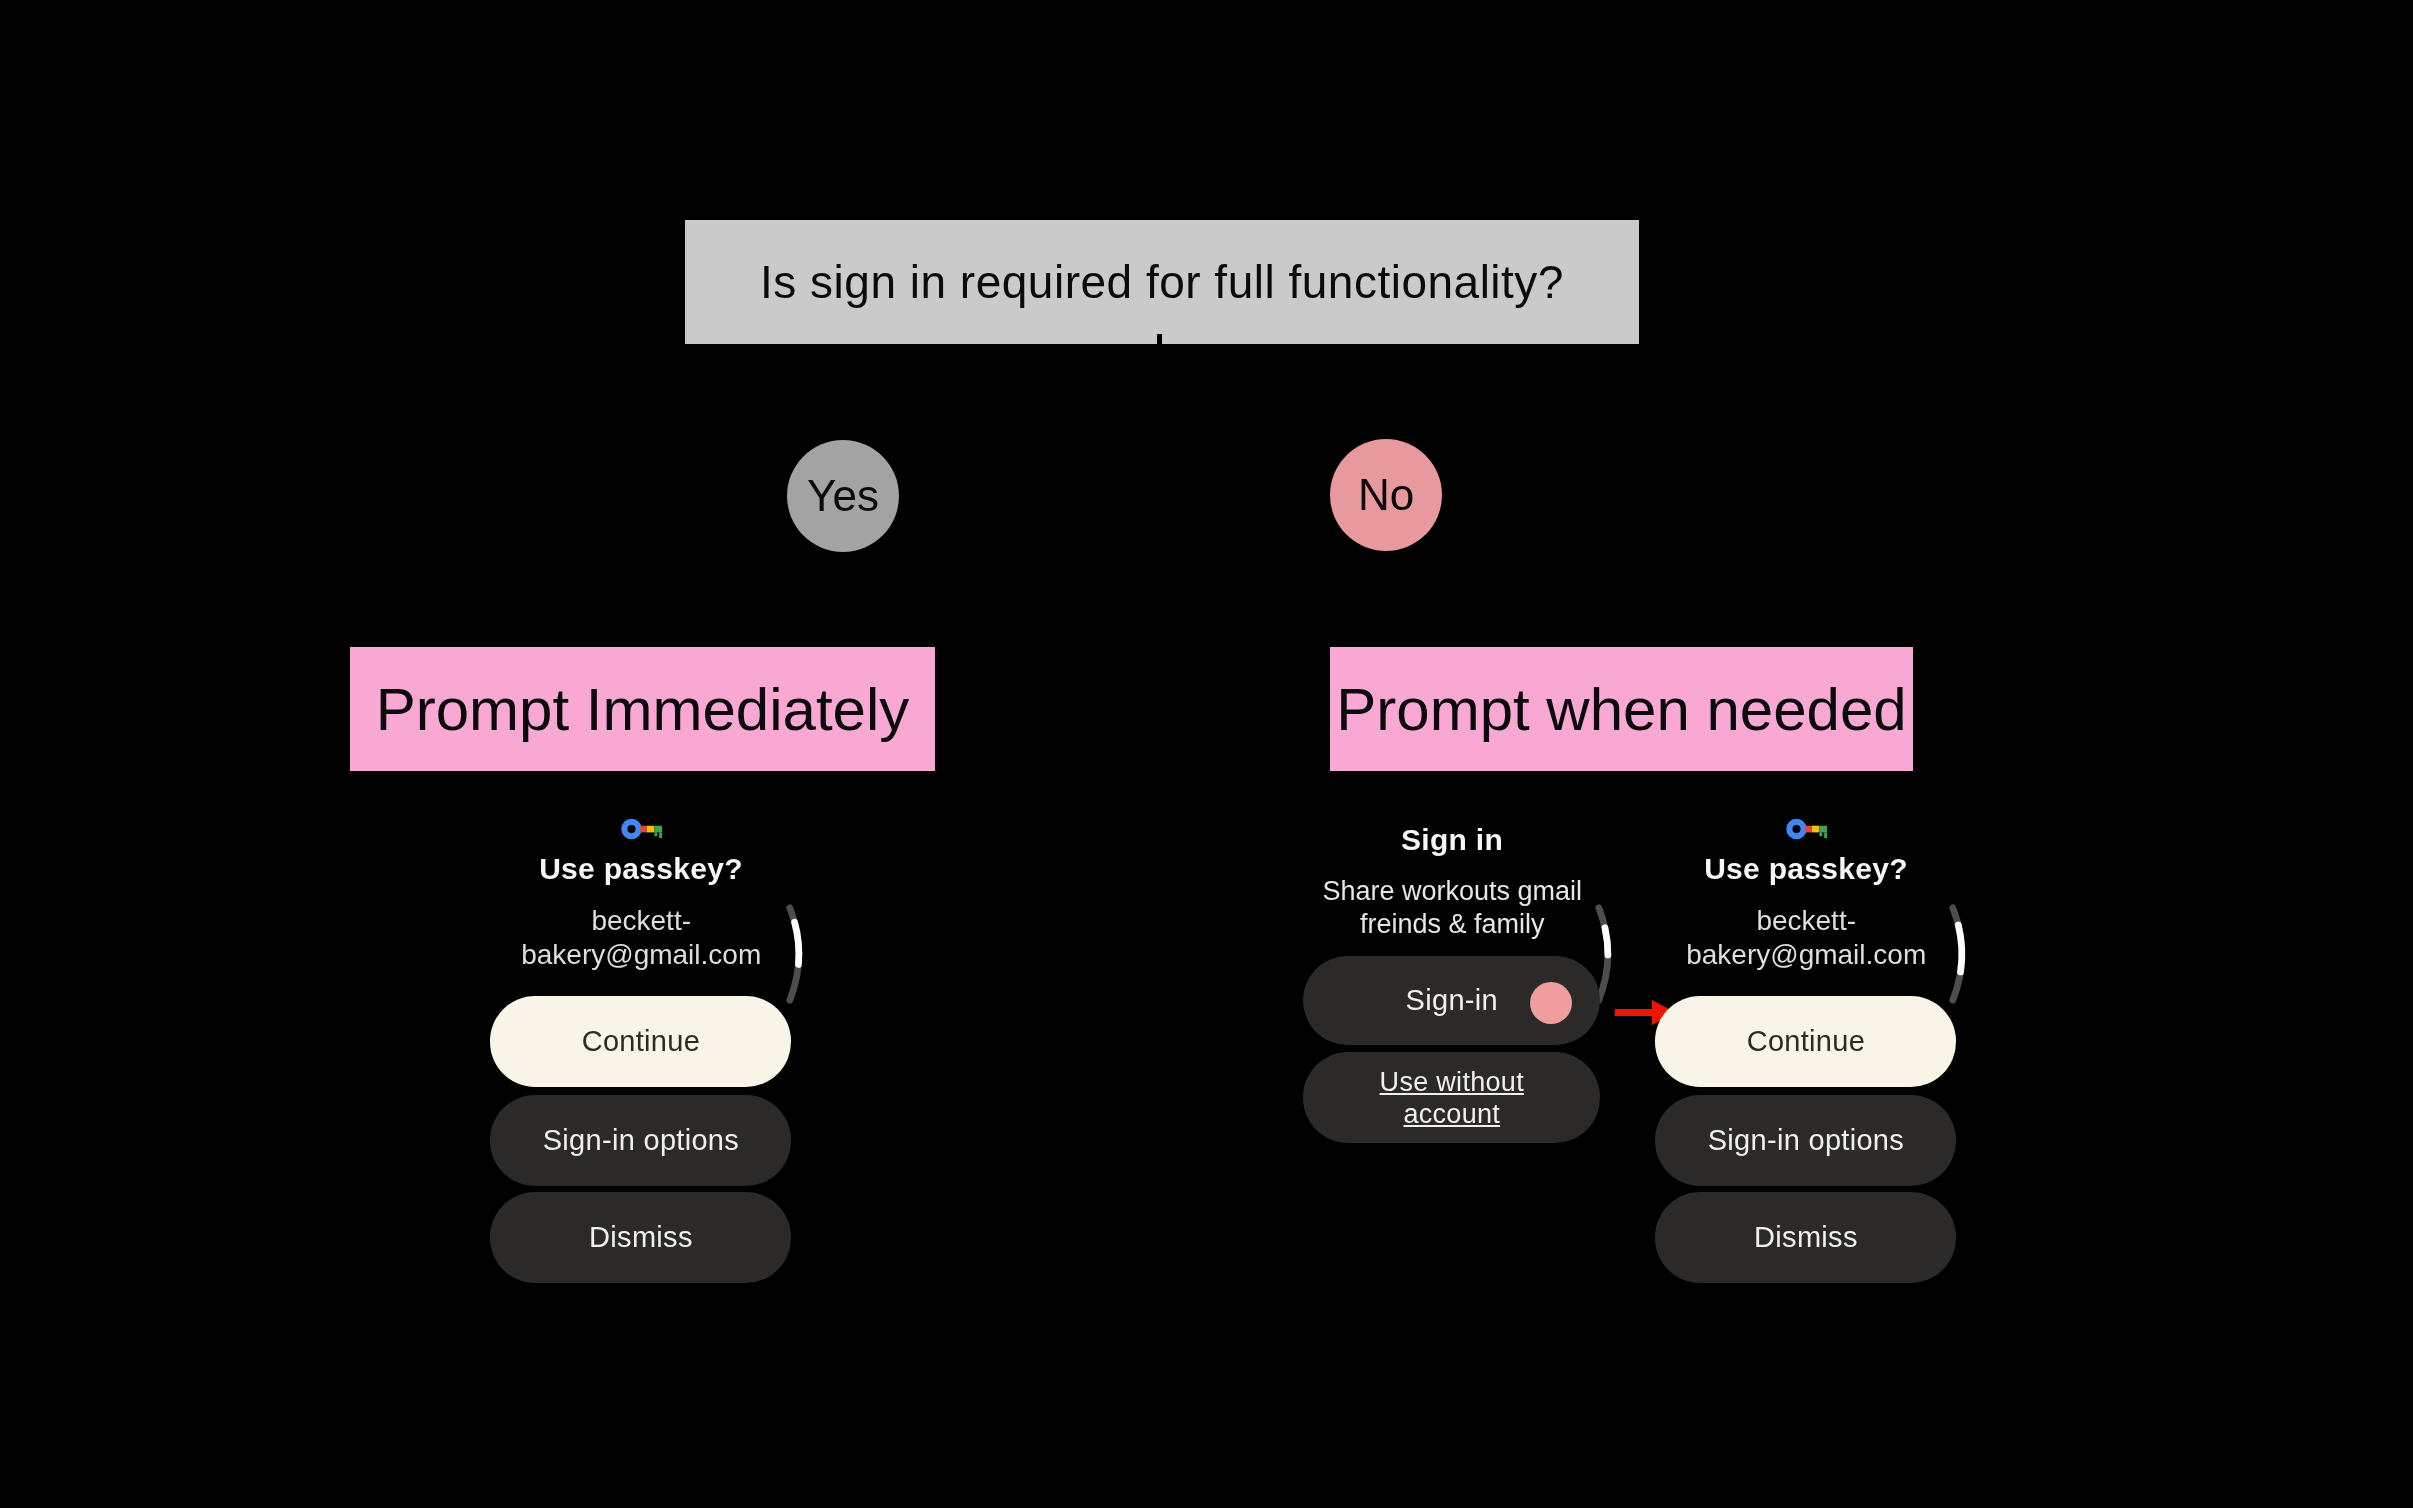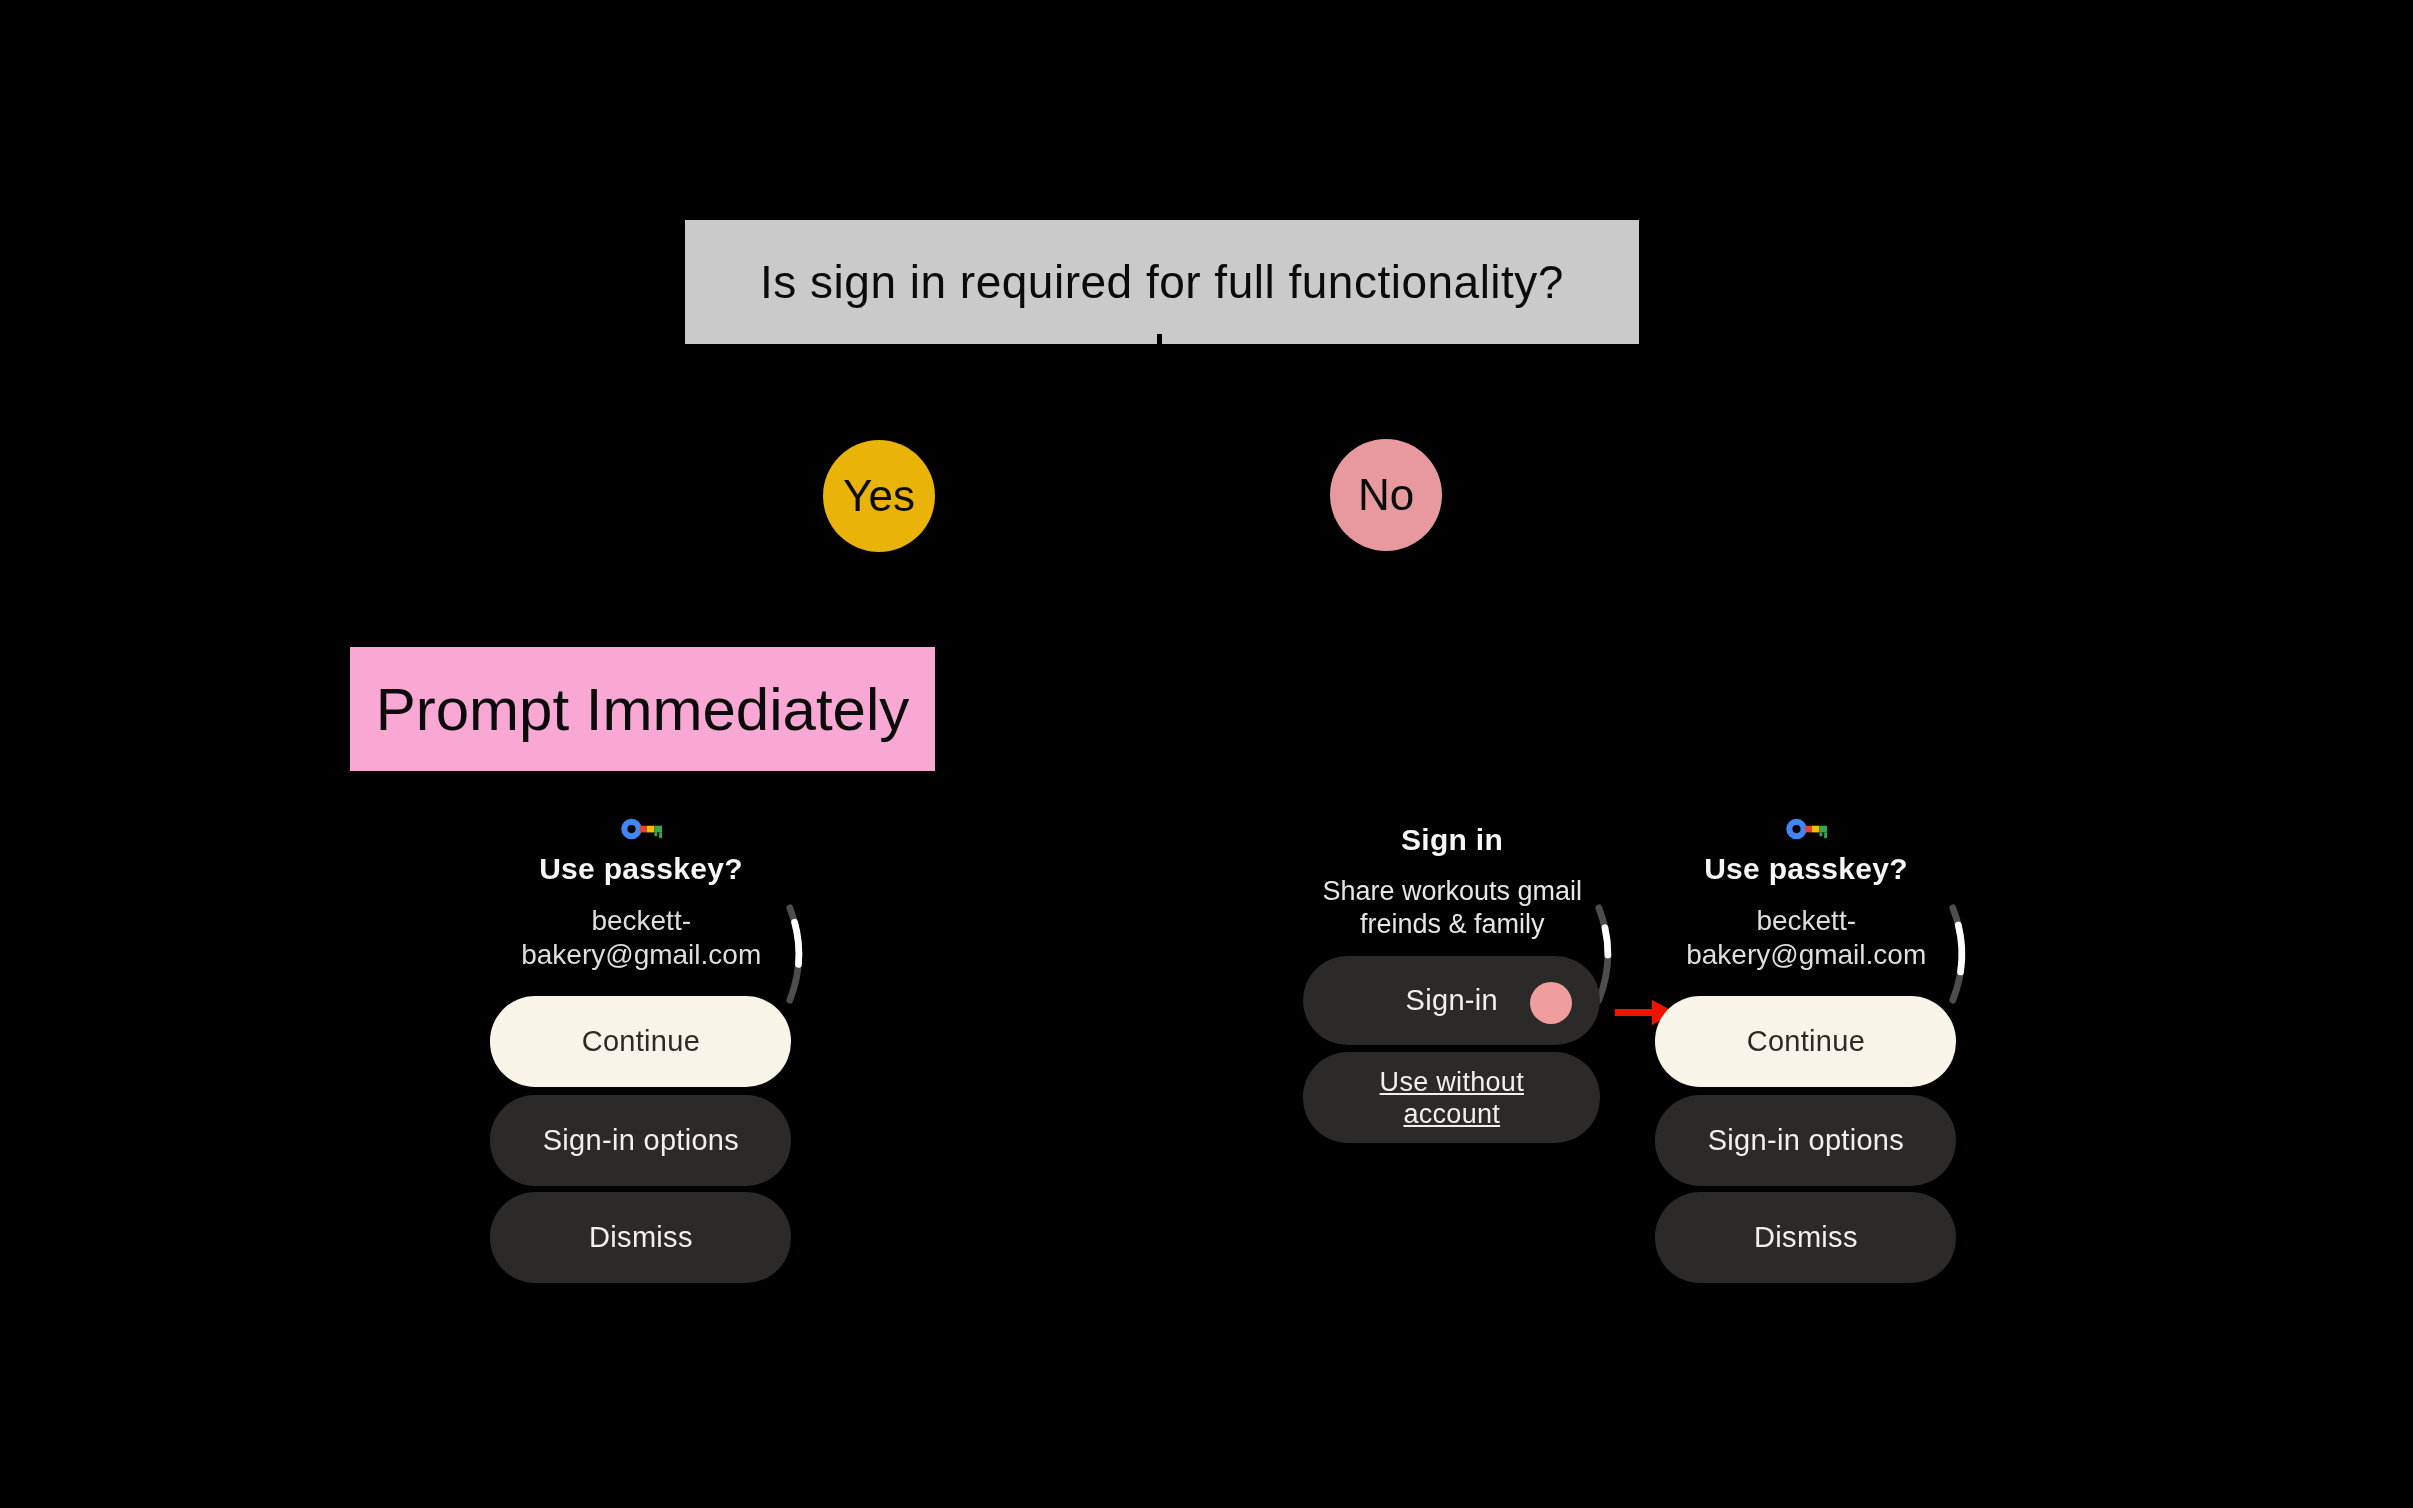--- a/index.html
+++ b/index.html
@@ -18,21 +18,21 @@
   .qbox .qtext{font-size:46px;color:#0b0b0b;letter-spacing:0.5px;}
   .tick{position:absolute;background:#000;}
   #tick-title{left:1157px;top:334px;width:4.8px;height:11.6px;}
   #tick-imm{left:640px;top:643px;width:9.7px;height:7.7px;}
   #tick-need{left:1613px;top:643px;width:9.7px;height:7.7px;}
   .circle{
     position:absolute;width:112px;height:112px;border-radius:50%;
     display:flex;align-items:center;justify-content:center;
     font-size:44px;color:#0b0b0b;
   }
-  #circle-yes{left:823px;top:440px;background:#eab308;}
+  #circle-yes{left:787px;top:440px;background:#a3a3a3;}
   #circle-no{left:1330px;top:439px;background:#e8999d;}
   .sbox{
     position:absolute;top:647px;height:124px;background:#f9a8d4;
     display:flex;align-items:center;justify-content:center;
     font-size:60px;color:#0b0b0b;
   }
   #box-immediate{left:350px;width:585px;}
   #box-needed{left:1330px;width:583px;}
   
   .screen{position:absolute;top:811px;width:336px;height:512px;}
@@ -87,20 +87,23 @@
   </div>
   <div class="circle" id="circle-no">
     <span>No</span>
   </div>
 
   <div class="tick" id="tick-imm"></div>
   <div class="sbox" id="box-immediate">
     <span>Prompt Immediately</span>
   </div>
   <div class="tick" id="tick-need"></div>
+  <div class="sbox" id="box-needed">
+    <span>Prompt when needed</span>
+  </div>
 
   <div class="screen" id="screen-passkey-left">
     <svg class="pk-icon" viewBox="0 0 44 24">
       <circle cx="11" cy="10.5" r="7.5" fill="none" stroke="#4285f4" stroke-width="6.5"></circle>
       <rect x="20" y="7" width="7" height="7" fill="#ea4335"></rect>
       <rect x="27" y="7" width="8" height="7" fill="#fbbc04"></rect>
       <rect x="35" y="7" width="8" height="7" fill="#34a853"></rect>
       <rect x="35" y="14" width="3" height="4" fill="#34a853"></rect>
       <rect x="40" y="14" width="3" height="6" fill="#34a853"></rect>
     </svg>

